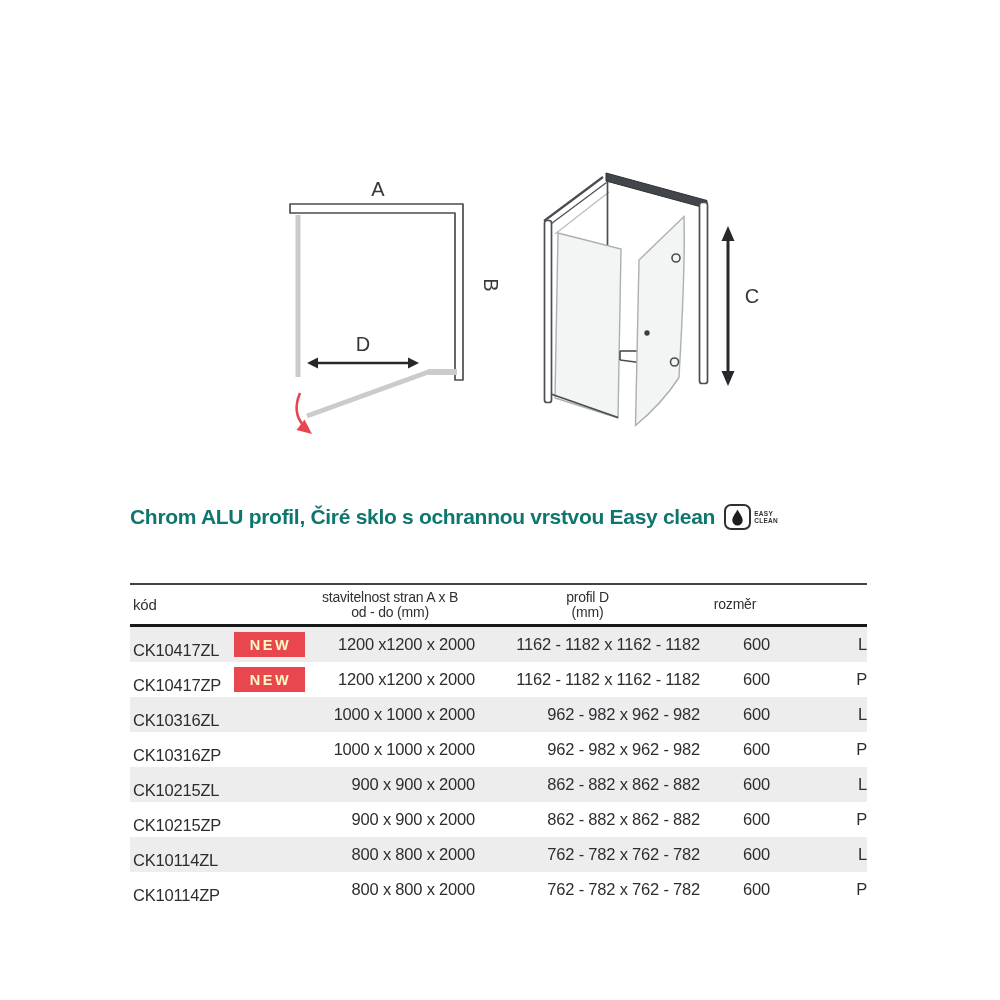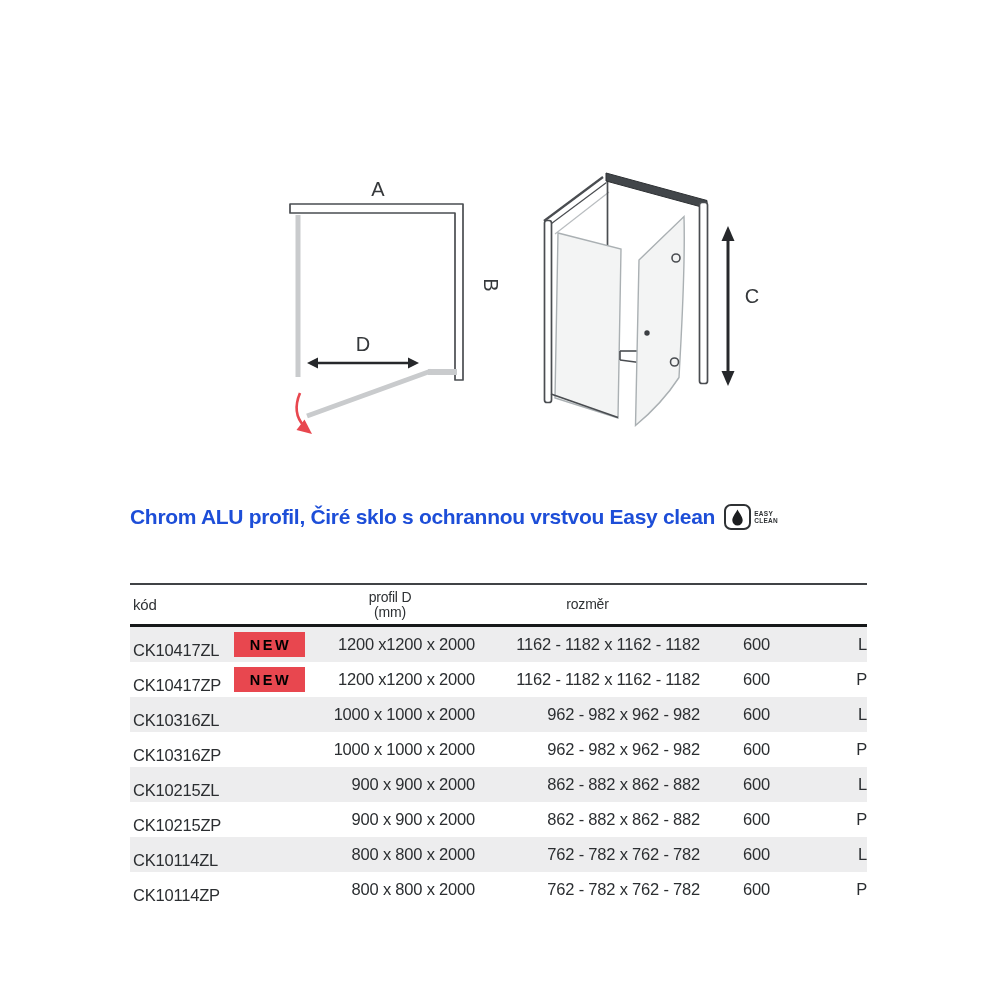--- a/index.html
+++ b/index.html
@@ -16,21 +16,21 @@
   .diag-left  { position:absolute; left:270px; top:160px; }
   .diag-right { position:absolute; left:530px; top:160px; }
   .diag-label { font-family:"Liberation Sans","DejaVu Sans",sans-serif; font-size:20px; fill:#35383b; }
 
   
   .title-row {
     position:absolute; left:130px; top:504px; width:740px;
     display:flex; align-items:center; gap:9px;
   }
   .page-title {
-    font-size:21px; font-weight:700; letter-spacing:-0.3px; color:#1d4ed8;
+    font-size:21px; font-weight:700; letter-spacing:-0.3px; color:#0f766e;
     white-space:nowrap;
   }
   .ec-badge { display:flex; align-items:center; gap:3px; }
   .ec-box {
     width:27px; height:26px; border:2.2px solid #2e3134; border-radius:7px;
     display:flex; align-items:center; justify-content:center; background:#fff;
   }
   .ec-text { display:flex; flex-direction:column; justify-content:center; }
   .ec-text span {
     font-size:6.5px; line-height:7px; font-weight:700; letter-spacing:0.3px; color:#2e3134;
@@ -53,21 +53,21 @@
   .th.kod { text-align:left; padding-left:3px; font-size:15px; }
   .th span { display:block; }
   .tr { height:35px; }
   .tr.odd { background:#ededee; }
   .td { font-size:16.5px; text-align:right; letter-spacing:-0.2px; color:#2b2e31; white-space:nowrap; }
   .td.kod {
     display:flex; align-items:center; text-align:left; padding-left:3px;
   }
   .code { width:107px; font-size:16.5px; letter-spacing:-0.2px;margin-top:12px; }
   .new-badge {
-    background:#e8474f; color:#000000; font-size:14.5px; font-weight:700;
+    background:#e8474f; color:#fef9c3; font-size:14.5px; font-weight:700;
     letter-spacing:2.5px; text-indent:2.5px;
     width:76px; height:25px; display:flex; align-items:center; justify-content:center;
   }
 </style>
 </head>
 <body>
 
 <div class="canvas">
 
   <svg class="diag-left" width="240" height="290" viewBox="270 160 240 290">
@@ -144,20 +144,24 @@
         <span>EASY</span>
         <span>CLEAN</span>
       </span>
     </div>
   </div>
 
   <div class="spec-table">
     <div class="grid-row thead">
       <div class="th kod">kód</div>
       <div class="th">
+        <span>stavitelnost stran A x B</span>
+        <span>od - do (mm)</span>
+      </div>
+      <div class="th">
         <span>profil D</span>
         <span>(mm)</span>
       </div>
       <div class="th">rozměr</div>
     </div>
 
     <div class="grid-row tr odd">
       <div class="td kod">
         <span class="code">CK10417ZL</span>
         <span class="new-badge">NEW</span>

